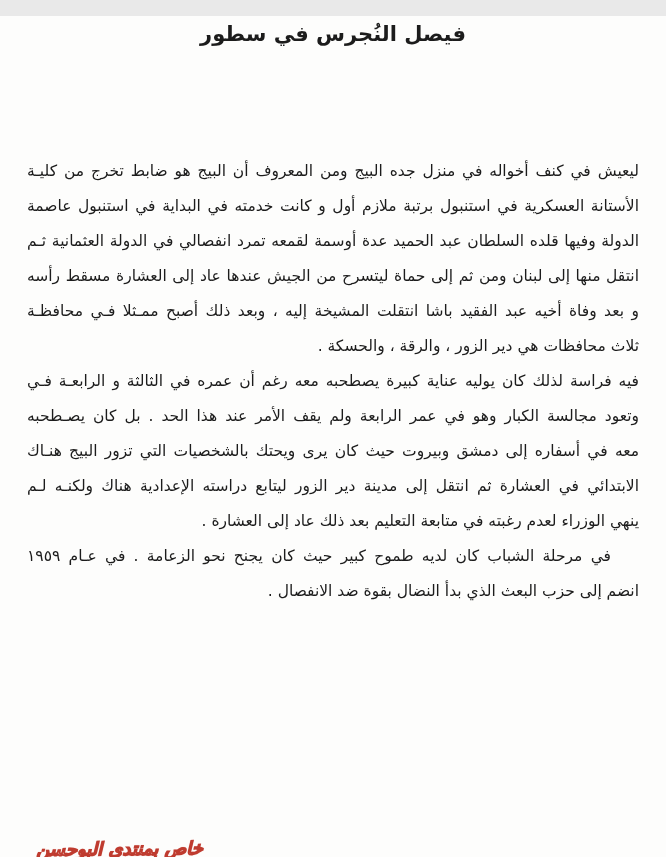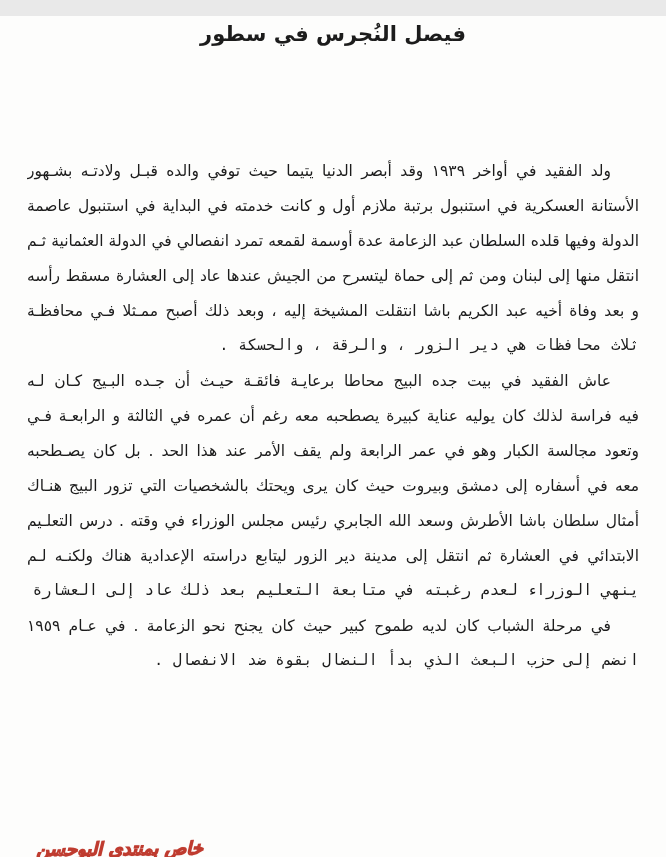--- a/index.html
+++ b/index.html
@@ -43,21 +43,20 @@
     text-align: justify;
     text-align-last: justify;
     overflow: hidden;
   }
   .line.pfirst {
     text-indent: 28px;
   }
   .line.plast {
     text-align: right;
     text-align-last: right;
-    font-family: Liberation Mono, monospace;
   }
   .watermark {
     position: absolute;
     left: 12px;
     top: 822px;
     width: 215px;
     text-align: center;
     font-size: 18px;
     font-weight: bold;
     font-style: italic;
@@ -71,32 +70,30 @@
 </style>
 </head>
 <body>
 
 <div class="page">
 
   <div class="doc-title">فيصل النُجرس في سطور</div>
 
   <div class="body-text">
 
-    <div class="line pfirst">ولد الفقيد في أواخر ١٩٣٩ وقد أبصر الدنيا يتيما حيث توفي والده قبـل ولادتـه بشـهور</div>
+    <div class="line">ليعيش في كنف أخواله في منزل جده البيج ومن المعروف أن البيج هو ضابط تخرج من كليـة</div>
     <div class="line">الأستانة العسكرية في استنبول برتبة ملازم أول و كانت خدمته في البداية في استنبول عاصمة</div>
-    <div class="line">الدولة وفيها قلده السلطان عبد الزعامة عدة أوسمة لقمعه تمرد انفصالي في الدولة العثمانية ثـم</div>
+    <div class="line">الدولة وفيها قلده السلطان عبد الحميد عدة أوسمة لقمعه تمرد انفصالي في الدولة العثمانية ثـم</div>
     <div class="line">انتقل منها إلى لبنان ومن ثم إلى حماة ليتسرح من الجيش عندها عاد إلى العشارة مسقط رأسه</div>
-    <div class="line">و بعد وفاة أخيه عبد الكريم باشا انتقلت المشيخة إليه ، وبعد ذلك أصبح ممـثلا فـي محافظـة</div>
+    <div class="line">و بعد وفاة أخيه عبد الفقيد باشا انتقلت المشيخة إليه ، وبعد ذلك أصبح ممـثلا فـي محافظـة</div>
     <div class="line plast">ثلاث محافظات هي دير الزور ، والرقة ، والحسكة .</div>
 
-    <div class="line pfirst">عاش الفقيد في بيت جده البيج محاطا برعايـة فائقـة حيـث أن جـده البـيج كـان لـه</div>
     <div class="line">فيه فراسة لذلك كان يوليه عناية كبيرة يصطحبه معه رغم أن عمره في الثالثة و الرابعـة فـي</div>
     <div class="line">وتعود مجالسة الكبار وهو في عمر الرابعة ولم يقف الأمر عند هذا الحد . بل كان يصـطحبه</div>
     <div class="line">معه في أسفاره إلى دمشق وبيروت حيث كان يرى ويحتك بالشخصيات التي تزور البيج هنـاك</div>
-    <div class="line">أمثال سلطان باشا الأطرش وسعد الله الجابري رئيس مجلس الوزراء في وقته . درس التعلـيم</div>
     <div class="line">الابتدائي في العشارة ثم انتقل إلى مدينة دير الزور ليتابع دراسته الإعدادية هناك ولكنـه لـم</div>
     <div class="line plast">ينهي الوزراء لعدم رغبته في متابعة التعليم بعد ذلك عاد إلى العشارة .</div>
 
     <div class="line pfirst">في مرحلة الشباب كان لديه طموح كبير  حيث كان يجنح نحو الزعامة . في عـام ١٩٥٩</div>
     <div class="line plast">انضم إلى حزب البعث الذي بدأ النضال بقوة ضد الانفصال .</div>
 
   </div>
 
   <div class="watermark">خاص بمنتدى البوحسن</div>
 

